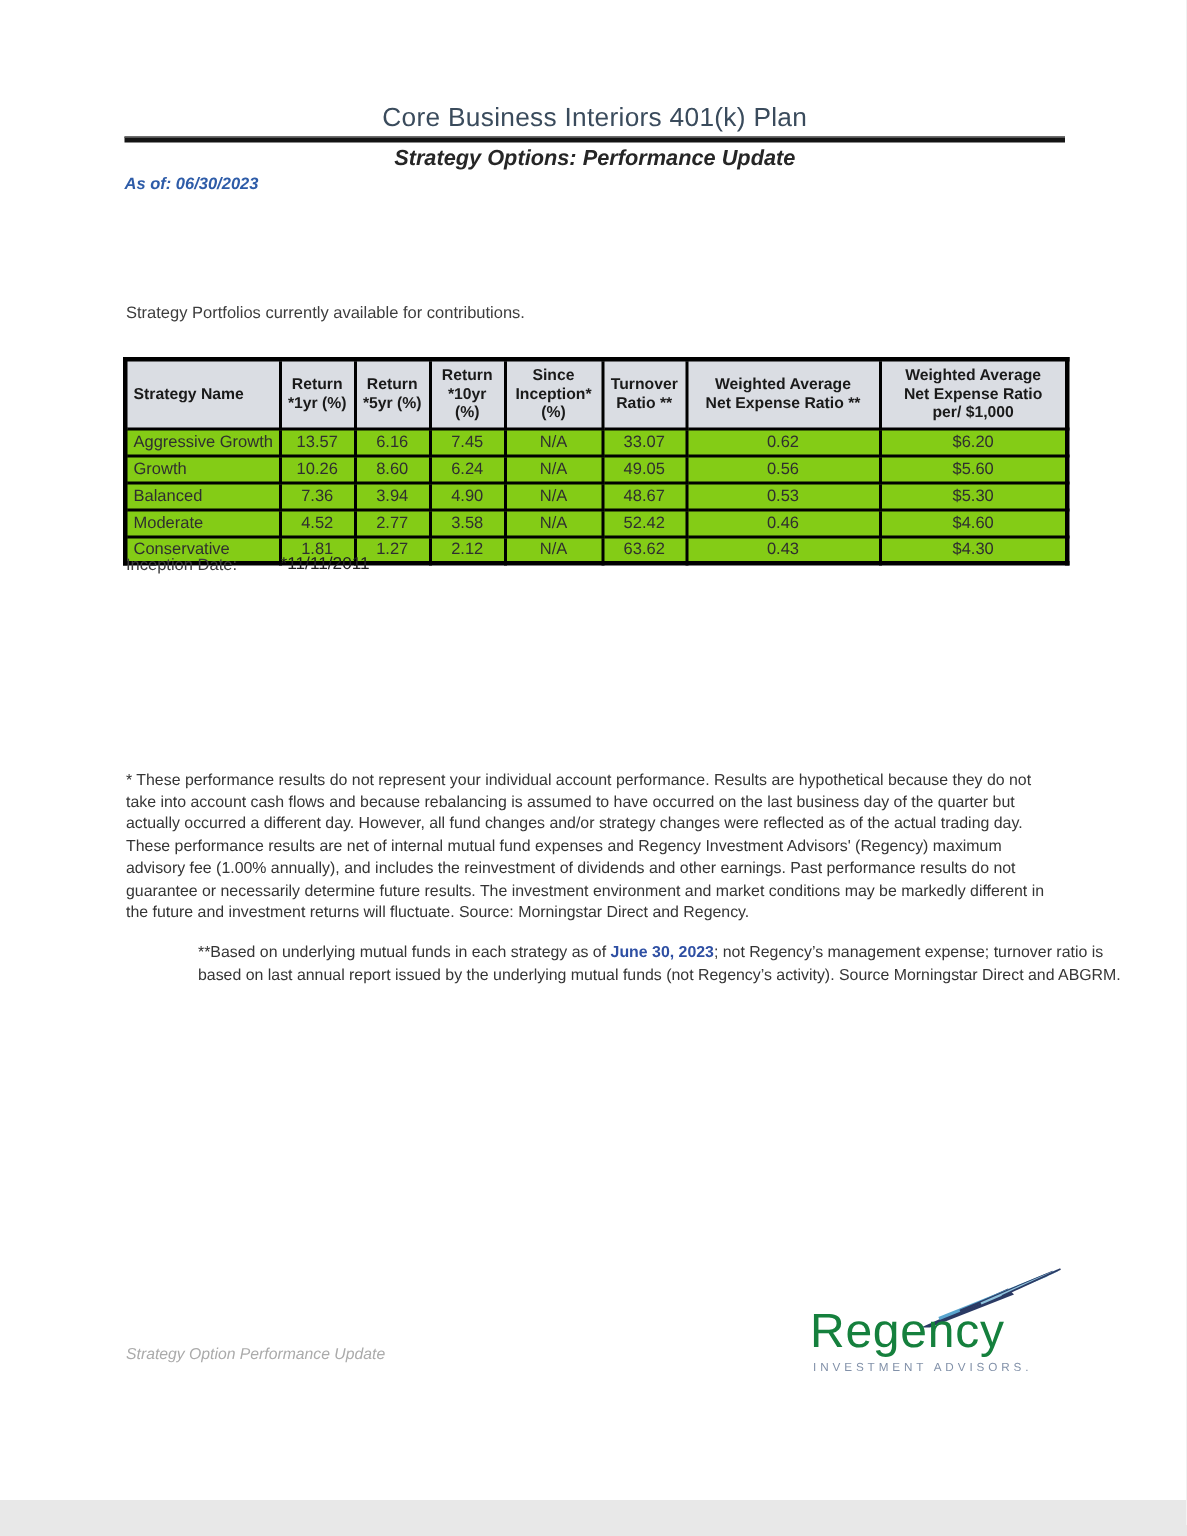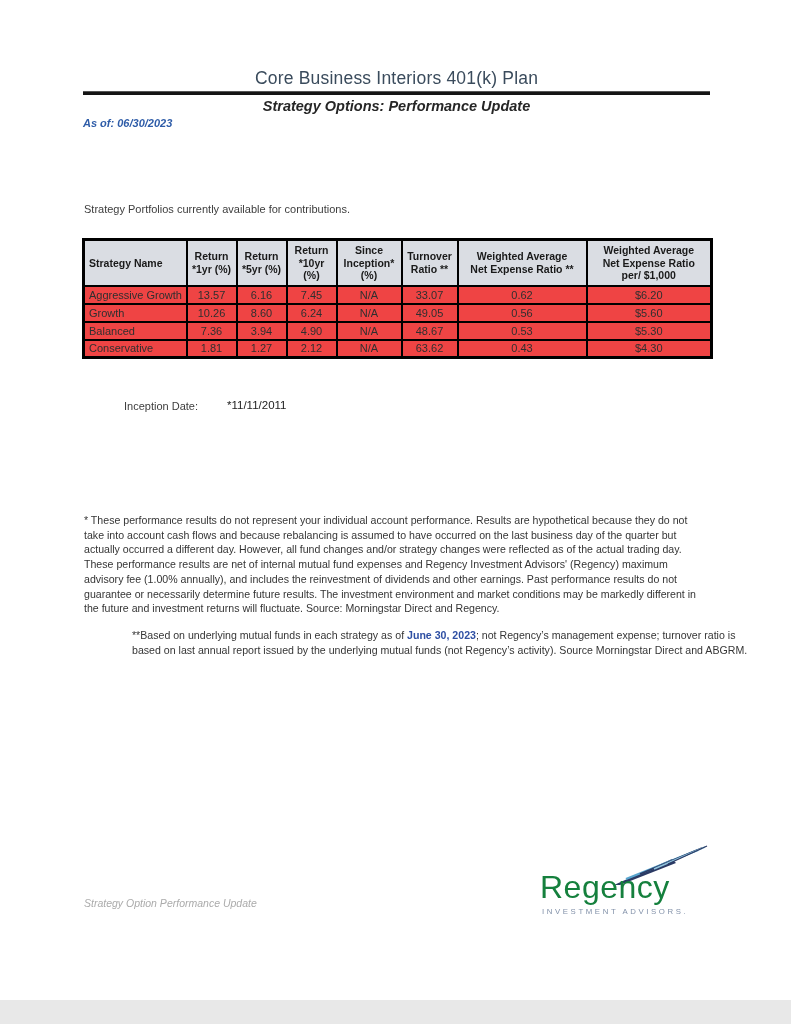--- a/index.html
+++ b/index.html
@@ -79,38 +79,37 @@
     text-align: center;
     vertical-align: middle;
     white-space: pre-line;
     height: 46px;
     color: #1a1a1a;
   }
   .perf-table thead th.col-name { text-align: left; padding-left: 4px; }
   .perf-table tbody td {
     height: 18px;
     text-align: center;
-    background: #ef4444;
+    background: #84cc16;
     font-size: 11px;
   }
   .perf-table tbody td.cell-name { text-align: left; padding-left: 4px; }
   .w-name  { width: 103px; }
   .w-yr    { width: 50px; }
   .w-since { width: 65px; }
   .w-turn  { width: 56px; }
   .w-waner { width: 129px; }
   .w-per   { width: 125px; }
 
   
   .inception {
     position: absolute;
-    top: 400px; left: 84px;
+    top: 371px; left: 84px;
     font-size: 11px;
     color: #3d3d3d;
-    margin-left: 40px;
   }
   .inception .inc-value {
     position: absolute;
     left: 103px; top: -1px;
     font-size: 11.5px;
     color: #222;
     white-space: nowrap;
   }
 
   
@@ -227,20 +226,30 @@
         <td class="cell-name">Balanced</td>
         <td>7.36</td>
         <td>3.94</td>
         <td>4.90</td>
         <td>N/A</td>
         <td>48.67</td>
         <td>0.53</td>
         <td>$5.30</td>
       </tr>
       <tr>
+        <td class="cell-name">Moderate</td>
+        <td>4.52</td>
+        <td>2.77</td>
+        <td>3.58</td>
+        <td>N/A</td>
+        <td>52.42</td>
+        <td>0.46</td>
+        <td>$4.60</td>
+      </tr>
+      <tr>
         <td class="cell-name">Conservative</td>
         <td>1.81</td>
         <td>1.27</td>
         <td>2.12</td>
         <td>N/A</td>
         <td>63.62</td>
         <td>0.43</td>
         <td>$4.30</td>
       </tr>
     </tbody>

